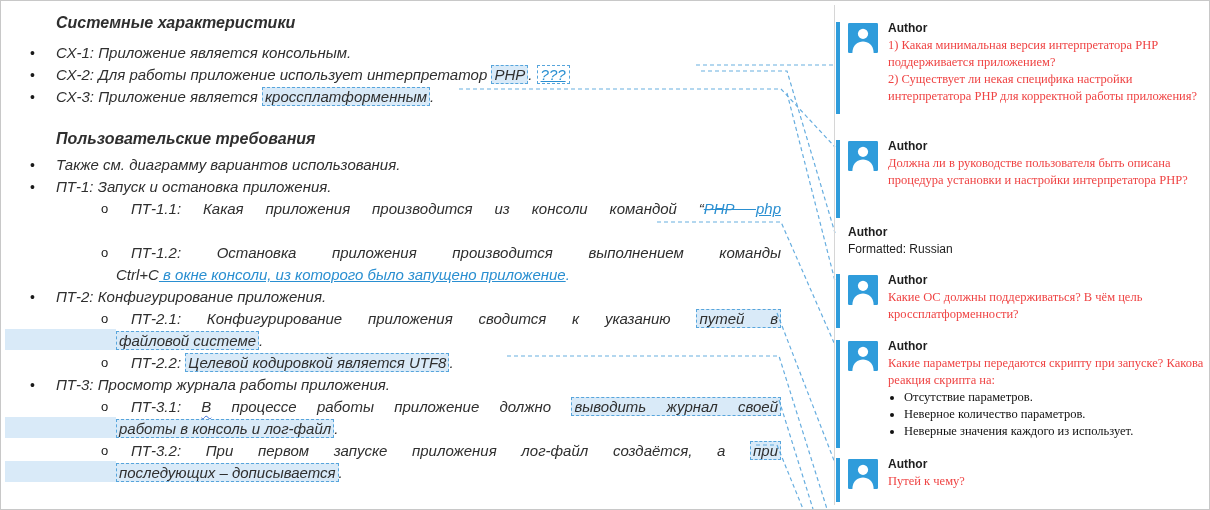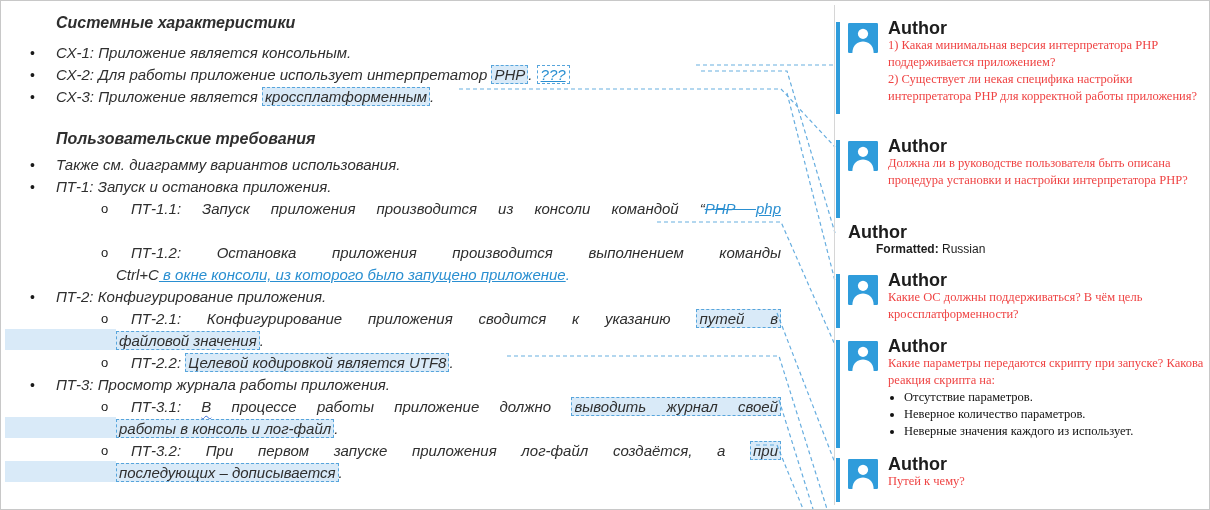--- a/index.html
+++ b/index.html
@@ -30,51 +30,51 @@
       text-underline-offset:3px;}
   .band{position:absolute;left:4px;width:111px;height:21px;background:#d9eaf8;}
   
   #connectors{position:absolute;inset:0;pointer-events:none;}
   #divider{position:absolute;left:833px;top:4px;bottom:4px;width:1px;background:#d6d6d6;}
   
   .comment{position:absolute;left:835px;width:371px;}
   .cbar{position:absolute;left:0;top:1px;width:4px;background:#2f9cdb;}
   .avatar{position:absolute;left:12px;top:2px;}
   .cbody{margin-left:52px;}
-  .cauthor{font-weight:bold;font-size:18px;color:#1d1d1d;line-height:15px;}
+  .cauthor{font-weight:bold;font-size:12px;color:#1d1d1d;line-height:15px;}
   .ctext{font-family:"Liberation Serif",serif;font-size:12.5px;line-height:17px;
          color:#ef4444;white-space:pre-line;margin-top:1px;}
   .cbullets{margin:0 0 0 16px;padding:0;font-family:"Liberation Serif",serif;
             font-size:12.5px;line-height:17px;color:#111;}
   .cbullets li{margin:0;padding:0;}
   .fmtblock{position:absolute;left:847px;width:360px;font-size:12px;color:#1d1d1d;}
   .fmtblock .cauthor{margin-bottom:2px;}
-  .fmtline b{font-weight:bold;margin-left:28px;}
+  .fmtline b{font-weight:normal;}
   .fmtline{font-size:12px;line-height:15px;color:#1d1d1d;}
 </style>
 </head>
 <body>
 
 <div id="page">
 
   <div id="doc">
       <div class="line h" style="top: 12px;">Системные характеристики</div>
       <div class="line b1" style="top: 42px;"><span class="marker">•</span><span>СХ-1: Приложение является консольным.</span></div>
       <div class="line b1" style="top: 64px;"><span class="marker">•</span><span>СХ-2: Для работы приложение использует интерпретатор </span><span class="hl">PHP</span><span>. </span><span class="box">???</span></div>
       <div class="line b1" style="top: 86px;"><span class="marker">•</span><span>СХ-3: Приложение является </span><span class="hl">кроссплатформенным</span><span>.</span></div>
       <div class="line h" style="top: 128px;">Пользовательские требования</div>
       <div class="line b1" style="top: 154px;"><span class="marker">•</span><span>Также см. диаграмму вариантов использования.</span></div>
       <div class="line b1" style="top: 176px;"><span class="marker">•</span><span>ПТ-1: Запуск и остановка приложения.</span></div>
-      <div class="line b2 just" style="top: 198px;"><span class="marker">o</span><span>ПТ-1.1: Запуск приложения производится из консоли командой “</span><span class="del">PHP </span><span class="ins">php</span></div>
+      <div class="line b2 just" style="top: 198px;"><span class="marker">o</span><span>ПТ-1.1: Какая приложения производится из консоли командой “</span><span class="del">PHP </span><span class="ins">php</span></div>
       <div class="line b2 just" style="top: 242px;"><span class="marker">o</span><span>ПТ-1.2: Остановка приложения производится выполнением команды</span></div>
       <div class="line cont" style="top: 264px;"><span>Ctrl+C</span><span class="ins"> в окне консоли, из которого было запущено приложение</span><span class="insnl">.</span></div>
       <div class="line b1" style="top: 286px;"><span class="marker">•</span><span>ПТ-2: Конфигурирование приложения.</span></div>
       <div class="line b2 just" style="top: 308px;"><span class="marker">o</span><span>ПТ-2.1: Конфигурирование приложения сводится к указанию </span><span class="hl">путей в</span></div>
       <div class="band" style="top: 328px;"></div>
-      <div class="line cont" style="top: 330px;"><span class="hl">файловой значения</span><span>.</span></div>
+      <div class="line cont" style="top: 330px;"><span class="hl">файловой системе</span><span>.</span></div>
       <div class="line b2" style="top: 352px;"><span class="marker">o</span><span>ПТ-2.2: </span><span class="hl">Целевой кодировкой является UTF8</span><span>.</span></div>
       <div class="line b1" style="top: 374px;"><span class="marker">•</span><span>ПТ-3: Просмотр журнала работы приложения.</span></div>
       <div class="line b2 just" style="top: 396px;"><span class="marker">o</span><span>ПТ-3.1: </span><span class="sq">В</span><span> процессе работы приложение должно </span><span class="hl">выводить журнал своей</span></div>
       <div class="band" style="top: 416px;"></div>
       <div class="line cont" style="top: 418px;"><span class="hl">работы в консоль и лог-файл</span><span>.</span></div>
       <div class="line b2 just" style="top: 440px;"><span class="marker">o</span><span>ПТ-3.2: При первом запуске приложения лог-файл создаётся, а </span><span class="hl">при</span></div>
       <div class="band" style="top: 460px;"></div>
       <div class="line cont" style="top: 462px;"><span class="hl">последующих – дописывается</span><span>.</span></div>
     </div>
 

